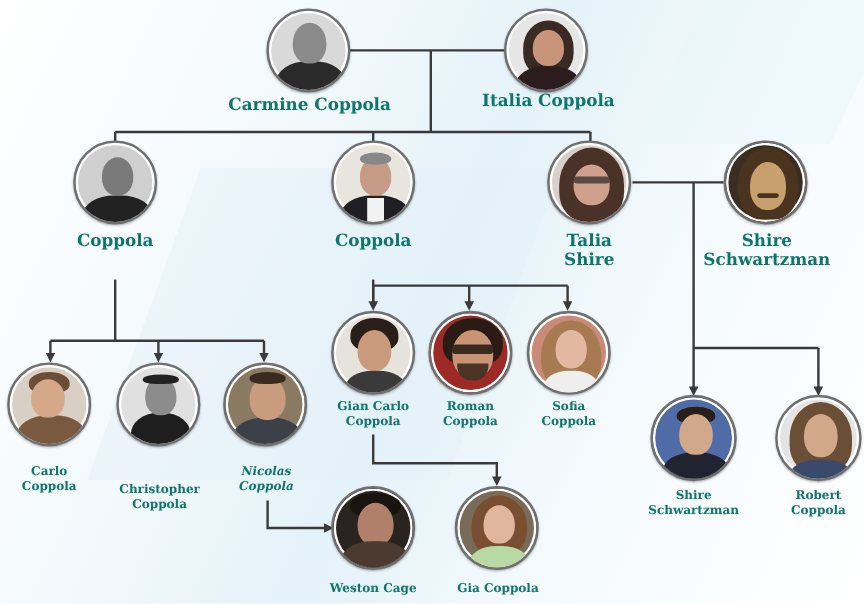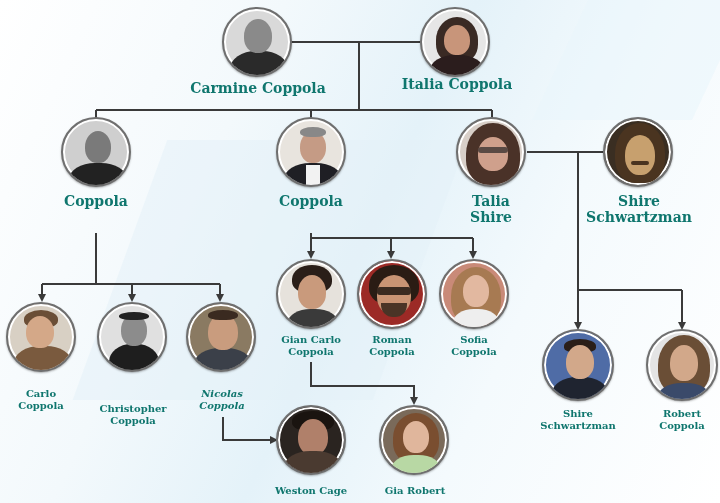--- a/index.html
+++ b/index.html
@@ -206,14 +206,14 @@
 <div class="label small" style="left:266px;top:485px;width:90px;">
   <span>Weston Cage</span>
 </div>
 
 <div class="avatar" style="left:379px;top:405px;width:70px;height:70px;background:#7a6a5a;">
   <div class="hair" style="left:12px;top:6px;width:46px;height:50px;background:#7a4e30;"></div>
   <div class="head" style="left:22px;top:14px;width:26px;height:32px;background:#e0b69c;"></div>
   <div class="body" style="left:10px;top:48px;width:50px;height:32px;background:#b8d8a4;"></div>
 </div>
 <div class="label small" style="left:370px;top:485px;width:90px;">
-  <span>Gia Robert</span>
+  <span>Gia Coppola</span>
 </div>
 
 </body></html>

